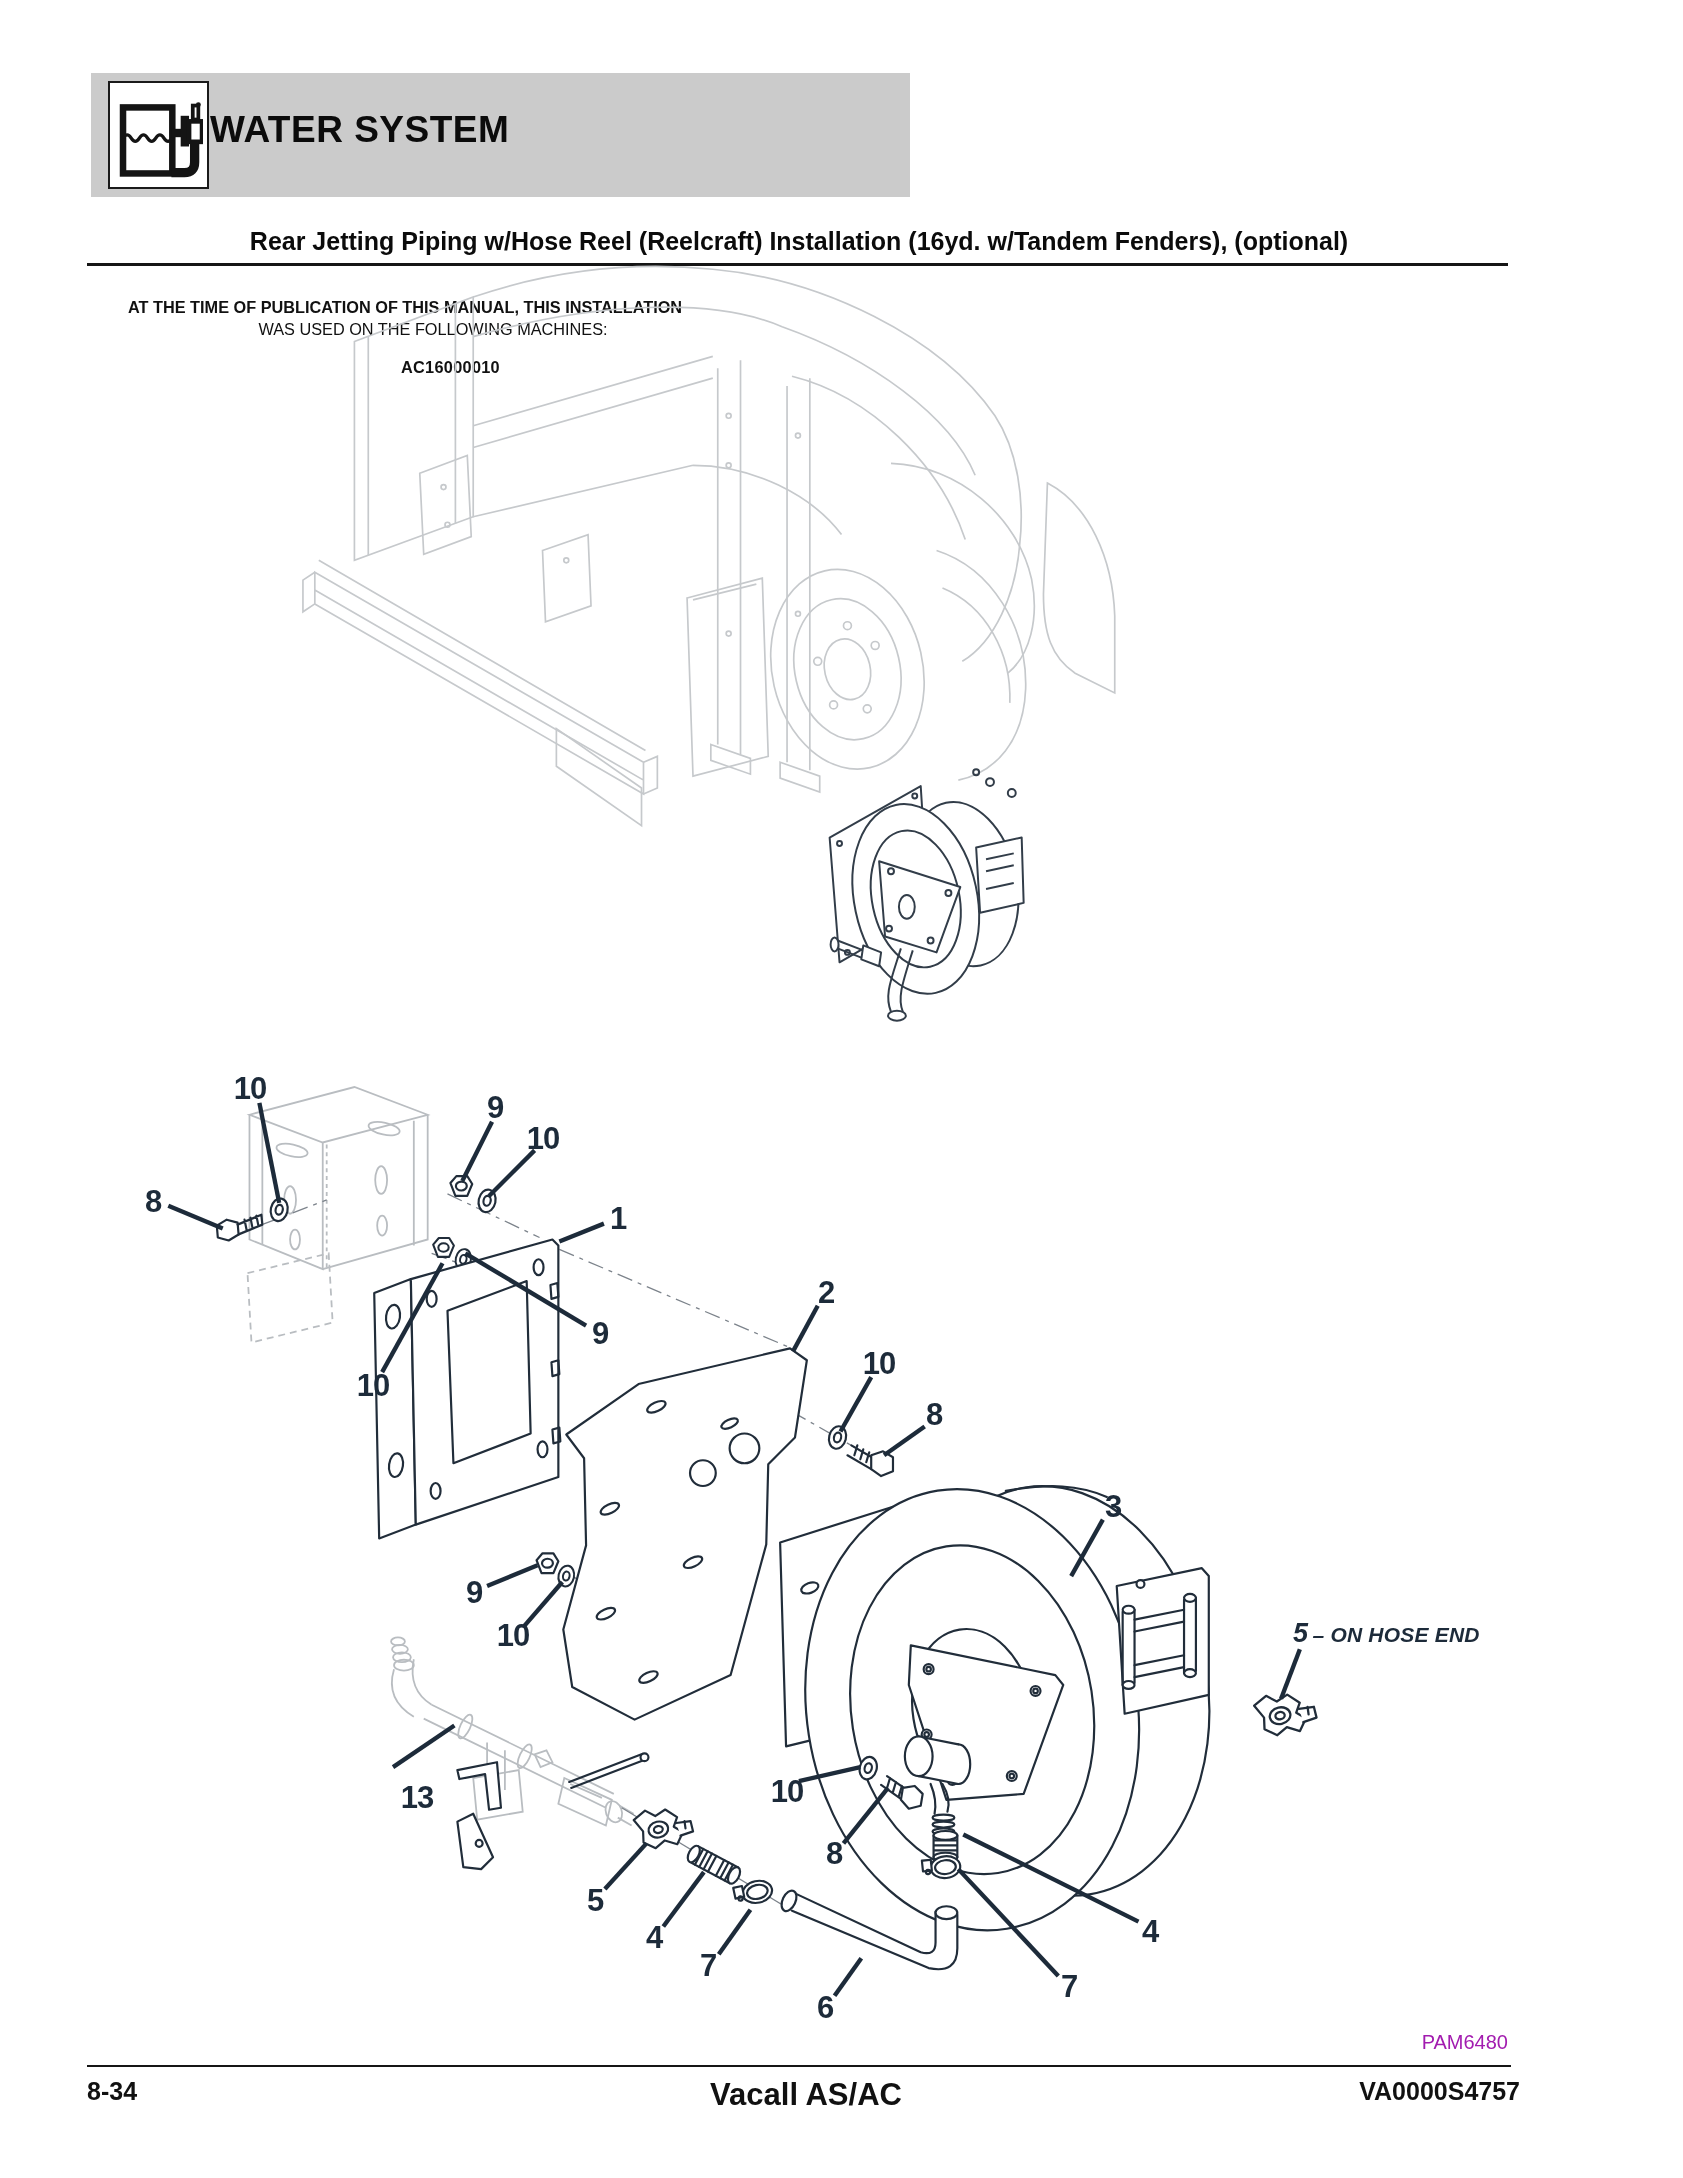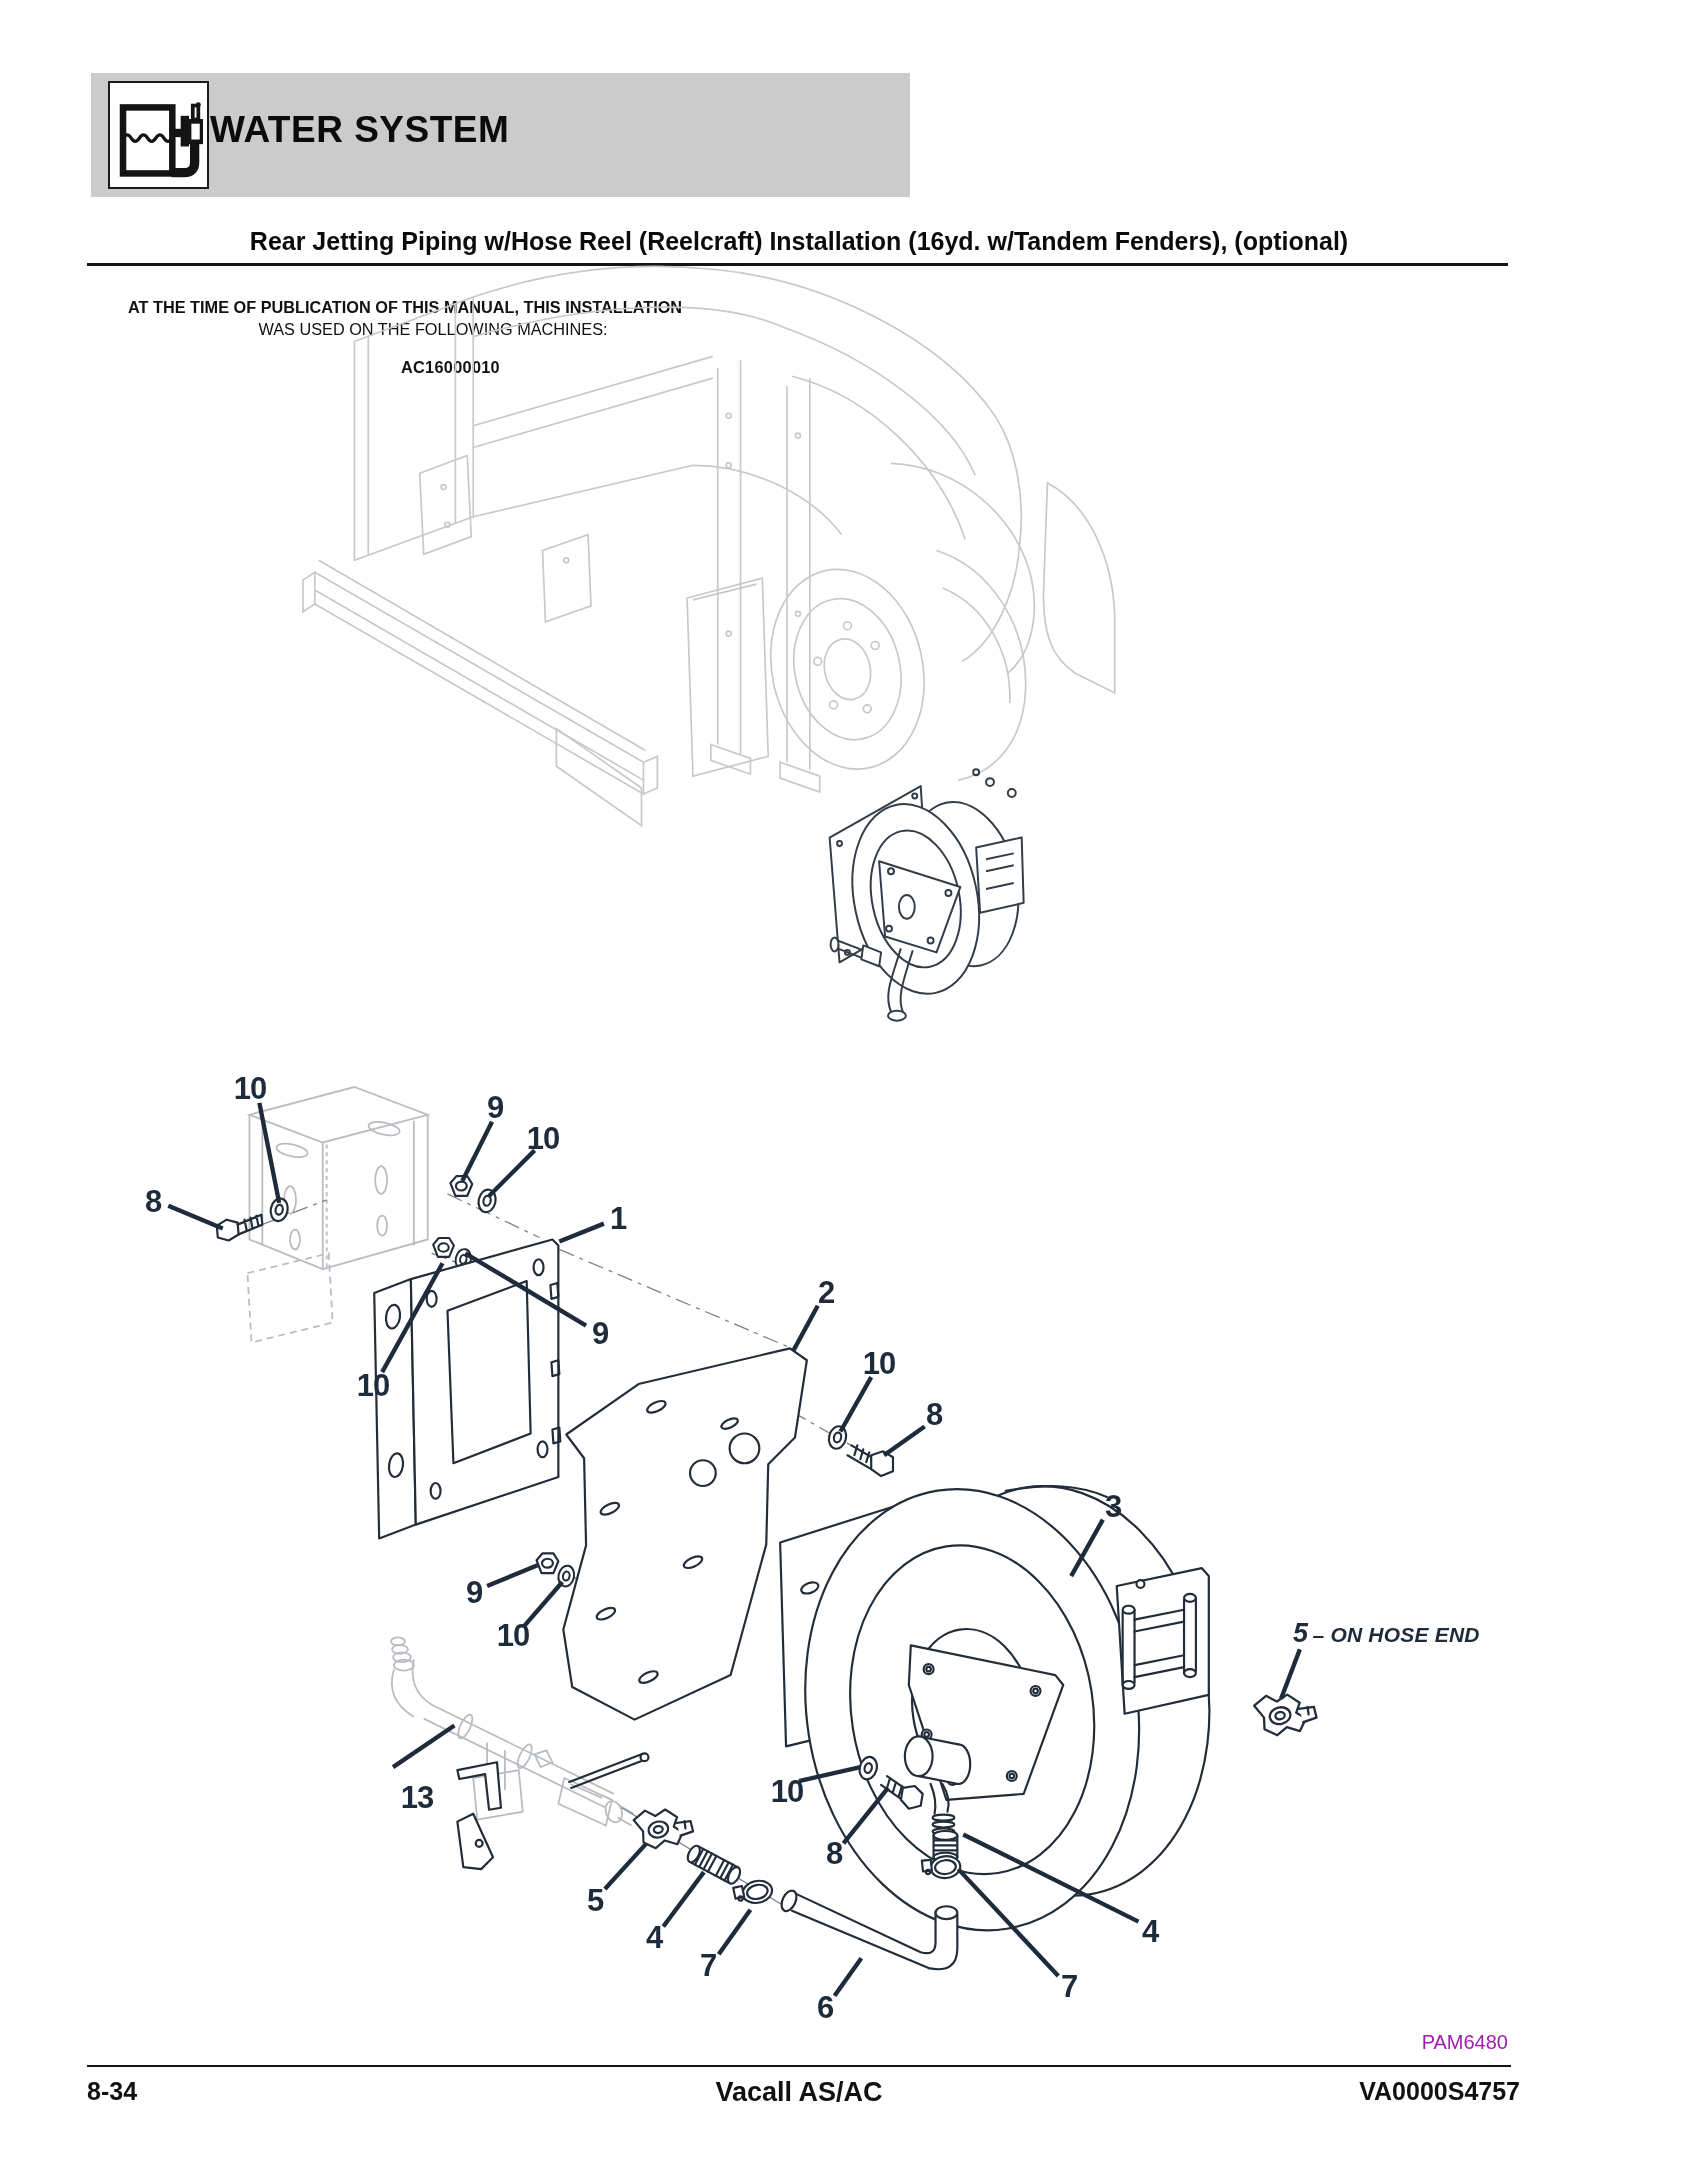--- a/index.html
+++ b/index.html
@@ -30,21 +30,21 @@
   .wfill{fill:#ffffff;}
   .callout{position:absolute;transform:translate(-50%,-50%);font-size:31px;font-weight:bold;
            color:var(--callout-ink);letter-spacing:-1px;white-space:nowrap;}
   .hose-note{position:absolute;left:1293px;top:1618px;color:var(--callout-ink);font-weight:bold;white-space:nowrap;font-style:italic;}
   .hose-note .num{font-size:27px;}
   .hose-note .txt{font-size:21px;letter-spacing:0.2px;}
   .figure-code{position:absolute;right:175px;top:2031px;font-size:20px;color:#a21caf;}
   
   .footer-rule{position:absolute;left:87px;top:2065px;width:1424px;border-top:2.5px solid #151515;}
   .f-left{position:absolute;left:87px;top:2077px;font-size:25px;font-weight:bold;}
-  .f-center{position:absolute;left:87px;top:2077px;width:1424px;text-align:center;font-size:27px;font-weight:bold;}
+  .f-center{position:absolute;left:94px;top:2077px;width:1424px;text-align:center;font-size:31px;font-weight:bold;}
   .f-right{position:absolute;right:163px;top:2077px;font-size:25px;font-weight:bold;}
 </style>
 </head>
 <body>
 
 <div class="header-bar">
   <div class="icon-box">
     <svg width="93" height="100" viewBox="0 0 100 107">
       <rect x="14" y="26" width="53" height="71" fill="#fff" stroke="#141414" stroke-width="7"></rect>
       <path d="M14,59 q4.4,-7 8.8,0 q4.4,7 8.8,0 q4.4,-7 8.8,0 q4.4,7 8.8,0 q4.4,-7 8.8,0 q4.4,7 8.8,0" fill="none" stroke="#141414" stroke-width="3.6"></path>

